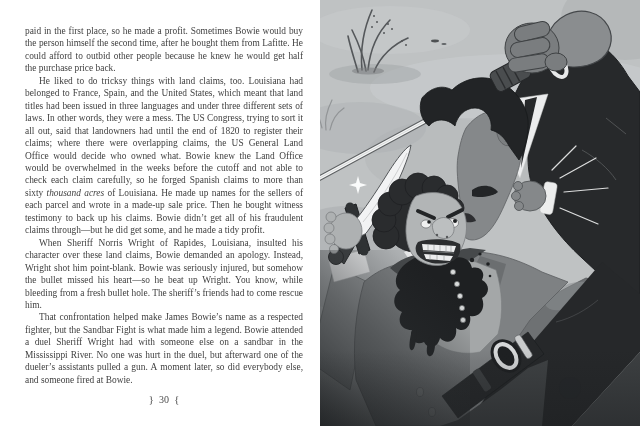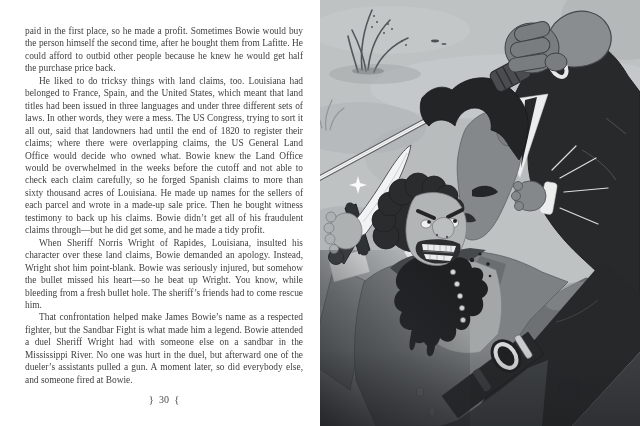--- a/index.html
+++ b/index.html
@@ -4,21 +4,21 @@
 <style>
   html,body{margin:0;padding:0;background:#ffffff;}
   .spread{position:relative;width:640px;height:426px;background:#3b82f6;overflow:hidden;
           font-family:"Liberation Serif","DejaVu Serif",serif;}
   .page-left{position:absolute;left:0;top:0;width:320px;height:426px;background:#ffffff;}
   .text-block{position:absolute;left:25px;top:25px;width:278px;
               font-size:9.4px;line-height:12.45px;color:#3f3f3f;
               text-rendering:optimizeLegibility;}
   .text-block p{margin:0;text-align:justify;hyphens:none;}
   .text-block p.indent{text-indent:14px;}
-  .em{margin-top:32px;}
+  .em{font-style:italic;margin-top:32px;}
   .footer{position:absolute;left:25px;top:393px;width:278px;display:flex;
           justify-content:center;align-items:center;gap:5px;
           font-size:10px;color:#4b4b4b;}
   .footer .orn{font-size:11.5px;color:#555;transform:scaleY(.95);}
   .page-right{position:absolute;left:320px;top:0;width:320px;height:426px;}
   svg{display:block;}
 </style>
 </head>
 <body>
 

